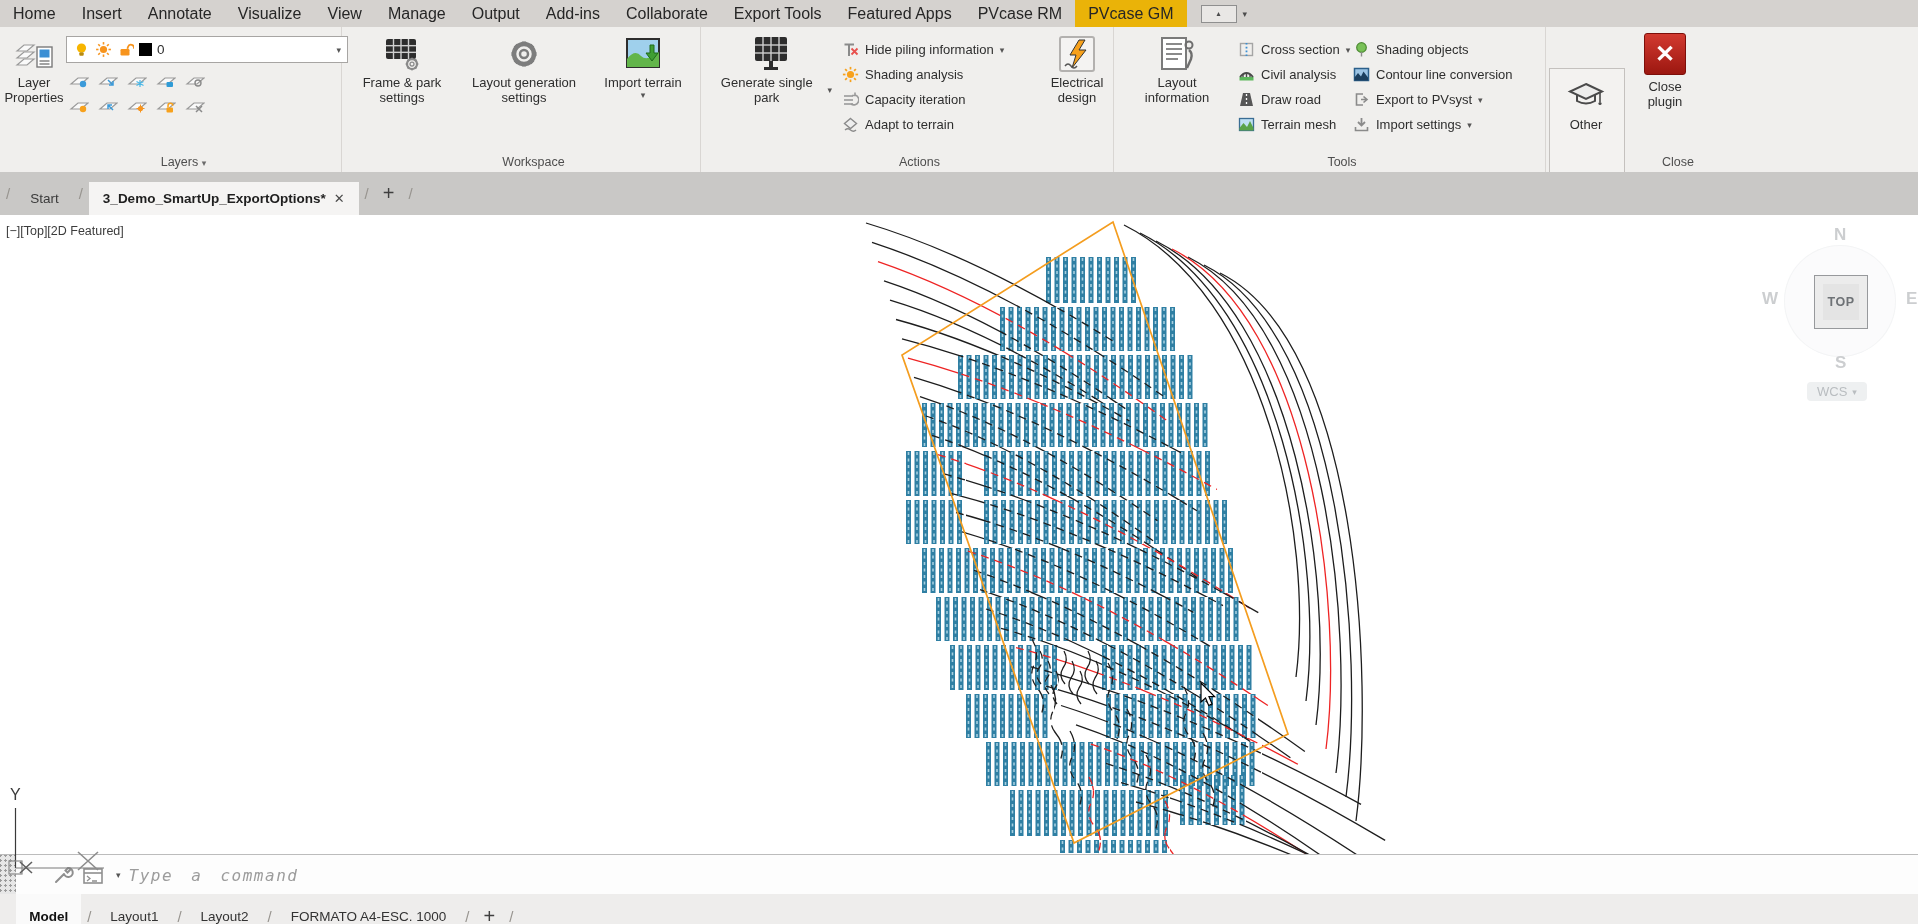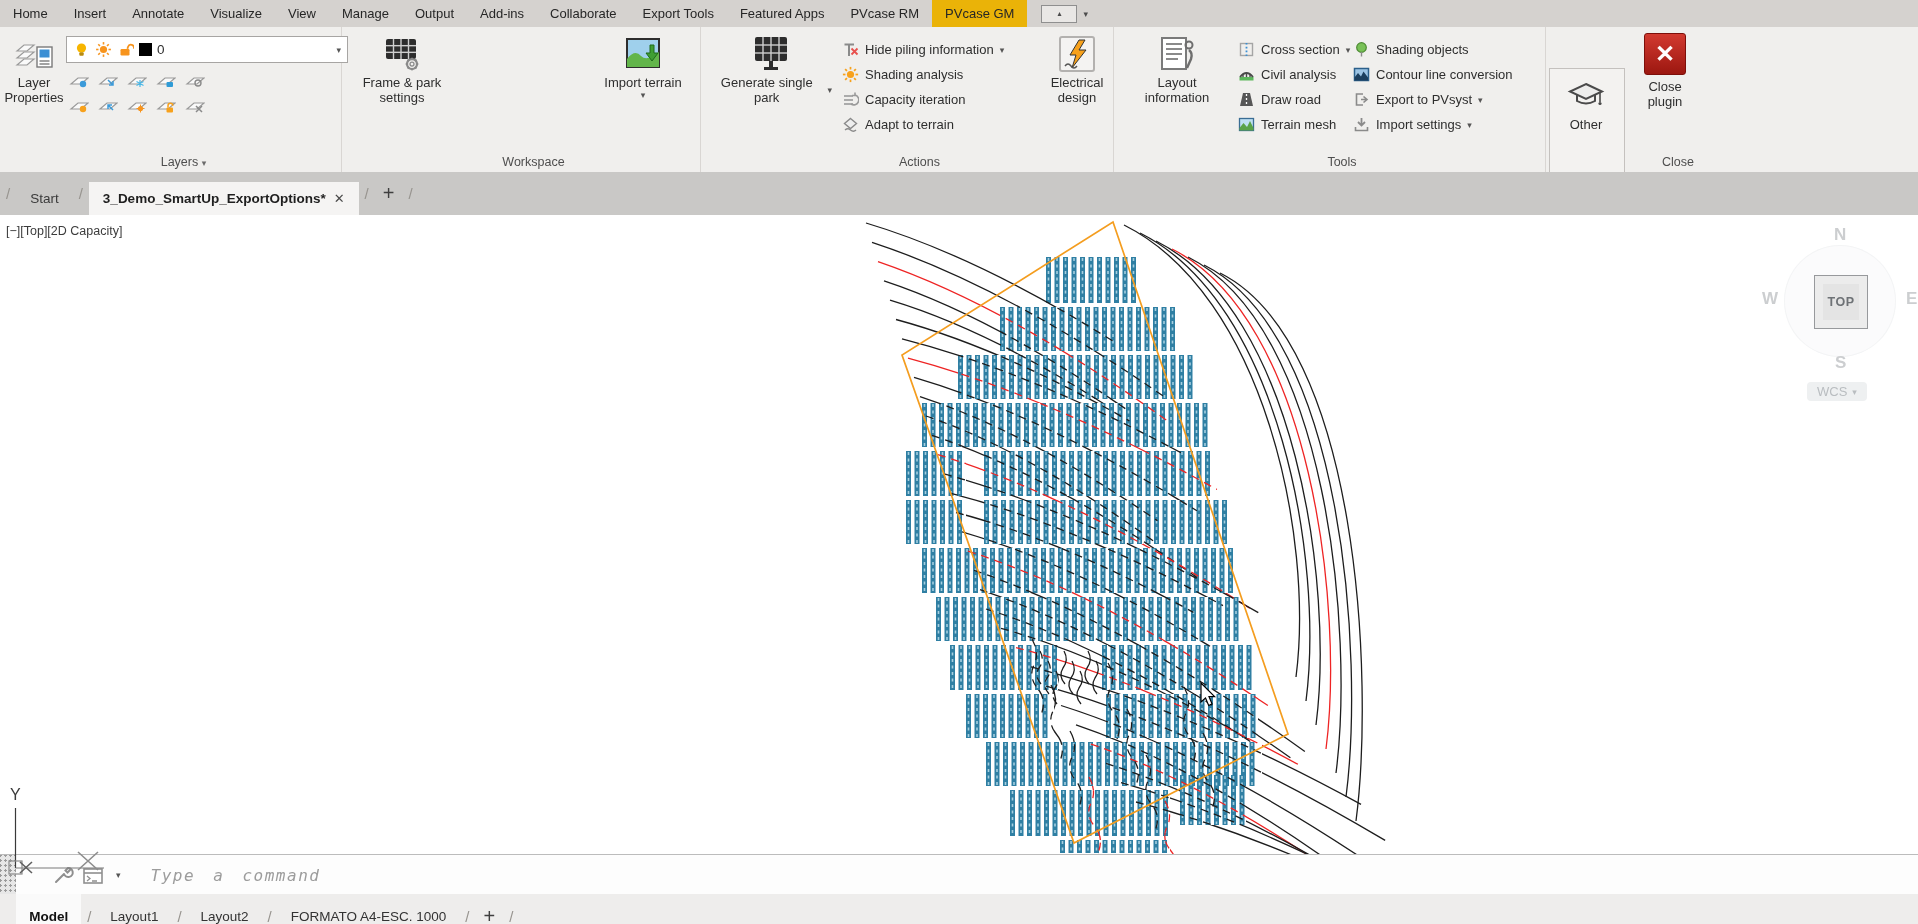--- a/index.html
+++ b/index.html
@@ -1,20 +1,20 @@
 <!DOCTYPE html>
 <html><head>
 <meta charset="utf-8">
 <style>
   html,body{margin:0;padding:0;background:#fff;}
   .app{position:relative;width:1918px;height:924px;overflow:hidden;background:#fff;
        font-family:"Liberation Sans",sans-serif;color:#2e2e2e;-webkit-font-smoothing:antialiased;}
   
   .menubar{position:absolute;left:0;top:0;width:100%;height:27px;background:#d5d2cf;display:flex;align-items:stretch;}
-  .mtab{padding:8px 13px;font-size:13px;display:flex;align-items:center;cursor:default;color:#262626;}
+  .mtab{padding:8px 13px;font-size:16px;display:flex;align-items:center;cursor:default;color:#262626;}
   .mtab.active{background:#eab308;}
   .collapse-box{margin-left:14px;align-self:center;display:flex;align-items:center;gap:6px;}
   .collapse-btn{width:34px;height:16px;border:1px solid #8f8f8f;background:#e9e7e5;display:flex;align-items:center;justify-content:center;font-size:8px;color:#4c4c4c;}
   .collapse-caret{font-size:9px;color:#4c4c4c;}
   
   .ribbon{position:absolute;left:0;top:27px;width:100%;height:145px;background:#f0efed;border-bottom:1px solid #cfccca;}
   .panel{position:absolute;top:0;height:145px;border-right:1px solid #d9d6d3;}
   .panel-label{position:absolute;bottom:3px;left:13px;width:100%;text-align:center;font-size:12.5px;color:#4e4e4e;}
   .panel-label .pcaret{font-size:9px;color:#6b6b6b;}
   .ic16{width:17px;height:17px;display:inline-block;flex:0 0 auto;}
@@ -56,21 +56,21 @@
          display:flex;align-items:center;justify-content:center;}
   .vface .inner{width:36px;height:36px;background:#e4e4e4;display:flex;align-items:center;justify-content:center;
                 font-size:12.5px;font-weight:bold;color:#6e7276;letter-spacing:.5px;}
   .wcs{position:absolute;left:45px;top:153px;padding:2px 10px;background:#eef0f1;border-radius:4px;
        color:#b9bdc0;font-size:13px;display:flex;align-items:center;gap:5px;}
   .wcs .wc{font-size:9px;}
   
   .cmdbar{position:absolute;left:0;top:854px;width:100%;height:40px;background:#fdfdfd;border-top:1px solid #bcbcbc;border-bottom:1px solid #cfcfcf;display:flex;align-items:center;}
   .cmd-grip{width:16px;height:100%;background:#e7e7e7;
             background-image:radial-gradient(#9a9a9a 1px,transparent 1.2px);background-size:5px 5px;background-position:3px 3px;}
-  .cmd-ph{font-family:"DejaVu Sans Mono",monospace;font-style:italic;color:#9c9c9c;font-size:16px;letter-spacing:1.5px;word-spacing:7px;margin-left:30px;}
+  .cmd-ph{font-family:"DejaVu Sans Mono",monospace;font-style:italic;color:#9c9c9c;font-size:16px;letter-spacing:1.5px;word-spacing:7px;margin-left:8px;}
   .cmd-icons{display:flex;align-items:center;gap:8px;margin-left:36px;}
   
   .laybar{position:absolute;left:0;top:894px;width:100%;height:44px;background:#eeedec;display:flex;align-items:center;font-size:13.5px;}
   .ltab{padding:0 13px;height:100%;display:flex;align-items:center;color:#333;cursor:default;}
   .ltab.active{background:#fafafa;font-weight:bold;color:#111;}
   .ucs-overlay{position:absolute;left:0;top:770px;pointer-events:none;}
 </style>
 </head>
 <body>
 
@@ -226,20 +226,35 @@
                 <line x1="28.17157287525381" y1="33.82842712474619" x2="26.580582617584078" y2="35.41941738241592" stroke="#8a8a8a" stroke-width="2.1"></line>
                 <line x1="27" y1="31" x2="24.75" y2="31" stroke="#8a8a8a" stroke-width="2.1"></line>
                 <line x1="28.17157287525381" y1="28.17157287525381" x2="26.580582617584078" y2="26.580582617584078" stroke="#8a8a8a" stroke-width="2.1"></line>
                 <line x1="31" y1="27" x2="31" y2="24.75" stroke="#8a8a8a" stroke-width="2.1"></line>
                 <line x1="33.82842712474619" y1="28.17157287525381" x2="35.41941738241592" y2="26.580582617584078" stroke="#8a8a8a" stroke-width="2.1"></line>
                 <circle cx="31" cy="31" r="5" fill="none" stroke="#8a8a8a" stroke-width="2.25"></circle>
                 <circle cx="31" cy="31" r="2" fill="#f0efed" stroke="#8a8a8a" stroke-width="1.25"></circle>
               </g>
             </svg></span>
         <span>Frame &amp; park settings</span>
+      </div>
+      <div class="rbtn-big" style="left:118px;top:6px;width:130px;">
+        <span class="ic40"><svg viewBox="0 0 42 42" width="100%" height="100%">
+              <line x1="29" y1="21" x2="33.5" y2="21" stroke="#7d7d7d" stroke-width="4.2"></line>
+              <line x1="26.65685424949238" y1="26.65685424949238" x2="29.838834764831844" y2="29.838834764831844" stroke="#7d7d7d" stroke-width="4.2"></line>
+              <line x1="21" y1="29" x2="21" y2="33.5" stroke="#7d7d7d" stroke-width="4.2"></line>
+              <line x1="15.34314575050762" y1="26.65685424949238" x2="12.161165235168157" y2="29.838834764831844" stroke="#7d7d7d" stroke-width="4.2"></line>
+              <line x1="13" y1="21" x2="8.5" y2="21" stroke="#7d7d7d" stroke-width="4.2"></line>
+              <line x1="15.343145750507617" y1="15.34314575050762" x2="12.161165235168154" y2="12.161165235168157" stroke="#7d7d7d" stroke-width="4.2"></line>
+              <line x1="21" y1="13" x2="20.999999999999996" y2="8.5" stroke="#7d7d7d" stroke-width="4.2"></line>
+              <line x1="26.65685424949238" y1="15.343145750507617" x2="29.838834764831844" y2="12.161165235168154" stroke="#7d7d7d" stroke-width="4.2"></line>
+              <circle cx="21" cy="21" r="10" fill="none" stroke="#7d7d7d" stroke-width="4.5"></circle>
+              <circle cx="21" cy="21" r="4" fill="#f0efed" stroke="#7d7d7d" stroke-width="2.5"></circle>
+            </svg></span>
+        <span>Layout generation settings</span>
       </div>
       <div class="rbtn-big" style="left:252px;top:6px;width:100px;">
         <span class="ic40"><svg viewBox="0 0 42 42" width="100%" height="100%">
               <rect x="5" y="6" width="32" height="28" fill="#9fd0ec" stroke="#2d2d2d" stroke-width="2"></rect>
               <path d="M5,26 q8,-10 14,-3 q6,6 18,-4 v15 h-32 z" fill="#62b54a"></path>
               <path d="M26,14 v8 h4 l-6,8 -6,-8 h4 v-8 z" transform="translate(6,-2)" fill="#3f9e33" stroke="#1f6b1a" stroke-width="1"></path>
             </svg></span>
         <span>Import terrain</span>
         <span class="caret">▾</span>
       </div>
@@ -1342,21 +1357,21 @@
           <path d="M1080,456 q 5,9 -1,17 q -5,8 2,16" fill="none" stroke="#1d1d1d" stroke-width="1.3"></path>
           <path d="M1088,436 q 5,9 -1,17 q -5,8 2,16" fill="none" stroke="#1d1d1d" stroke-width="1.3"></path>
           <path d="M1096,446 q 5,9 -1,17 q -5,8 2,16" fill="none" stroke="#1d1d1d" stroke-width="1.3"></path>
         </g>
         <polygon points="1113,7 1288,519 1074,628 902,140" fill="none" stroke="#f49d1f" stroke-width="1.7"></polygon>
         <path d="M1201,468 l0,19 4.5,-4 3.2,7.5 3.4,-1.6 -3.1,-7.2 5.6,0 z" fill="#fff" stroke="#000" stroke-width="1.2"></path>
       </svg>
     <div class="vplabel">
       <span>[−]</span>
       <span>[Top]</span>
-      <span>[2D Capacity]</span>
+      <span>[2D Featured]</span>
     </div>
 
     <div class="vcube">
       <div class="vring"></div>
       <span class="vletter" style="left:72px;top:-4px;">N</span>
       <span class="vletter" style="left:0px;top:60px;">W</span>
       <span class="vletter" style="left:144px;top:60px;">E</span>
       <span class="vletter" style="left:73px;top:124px;">S</span>
       <div class="vface">
           <span class="inner">TOP</span>

